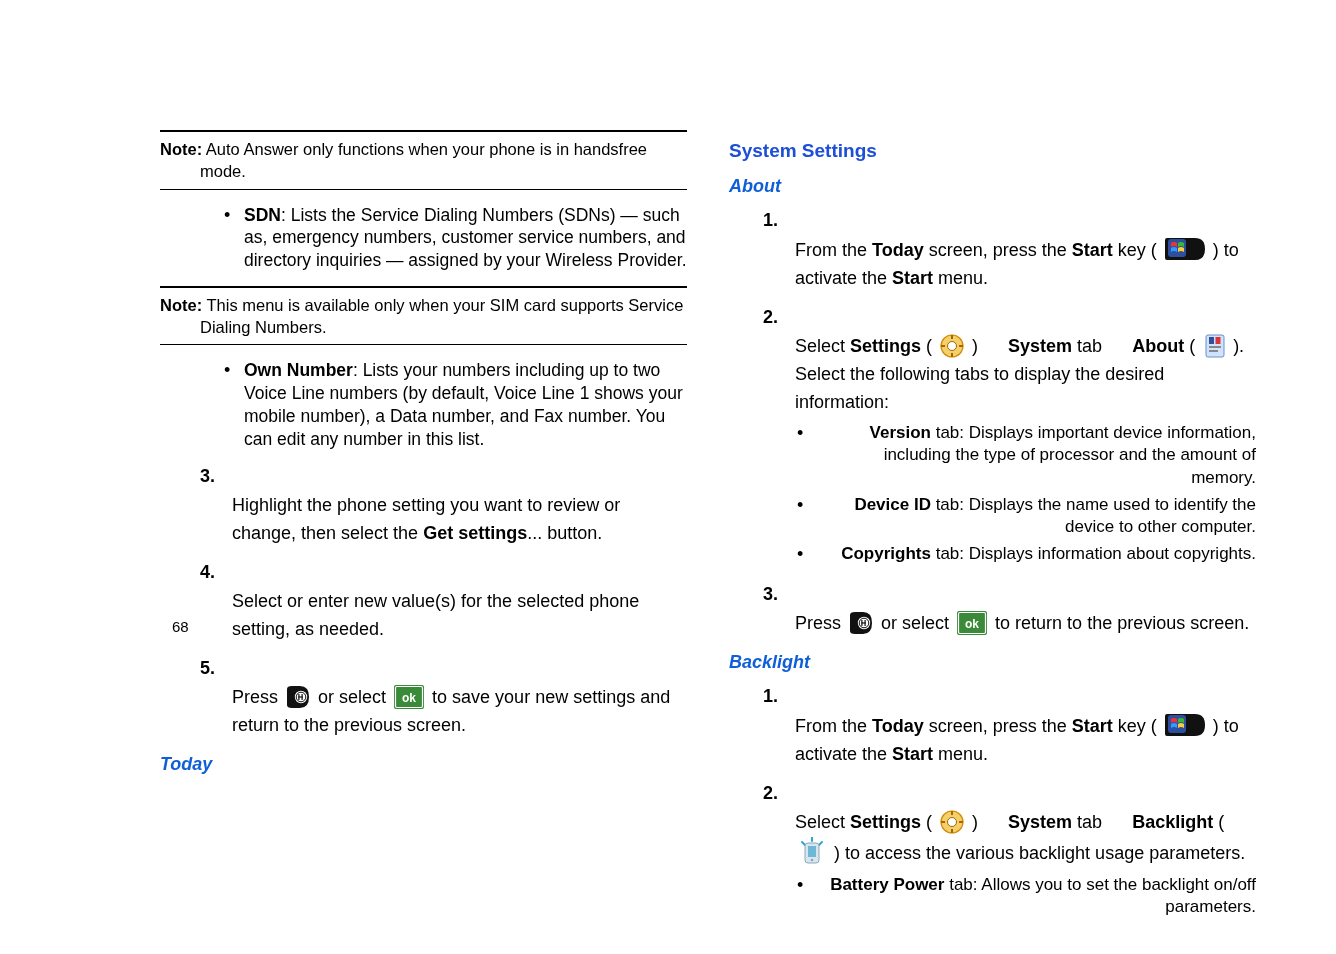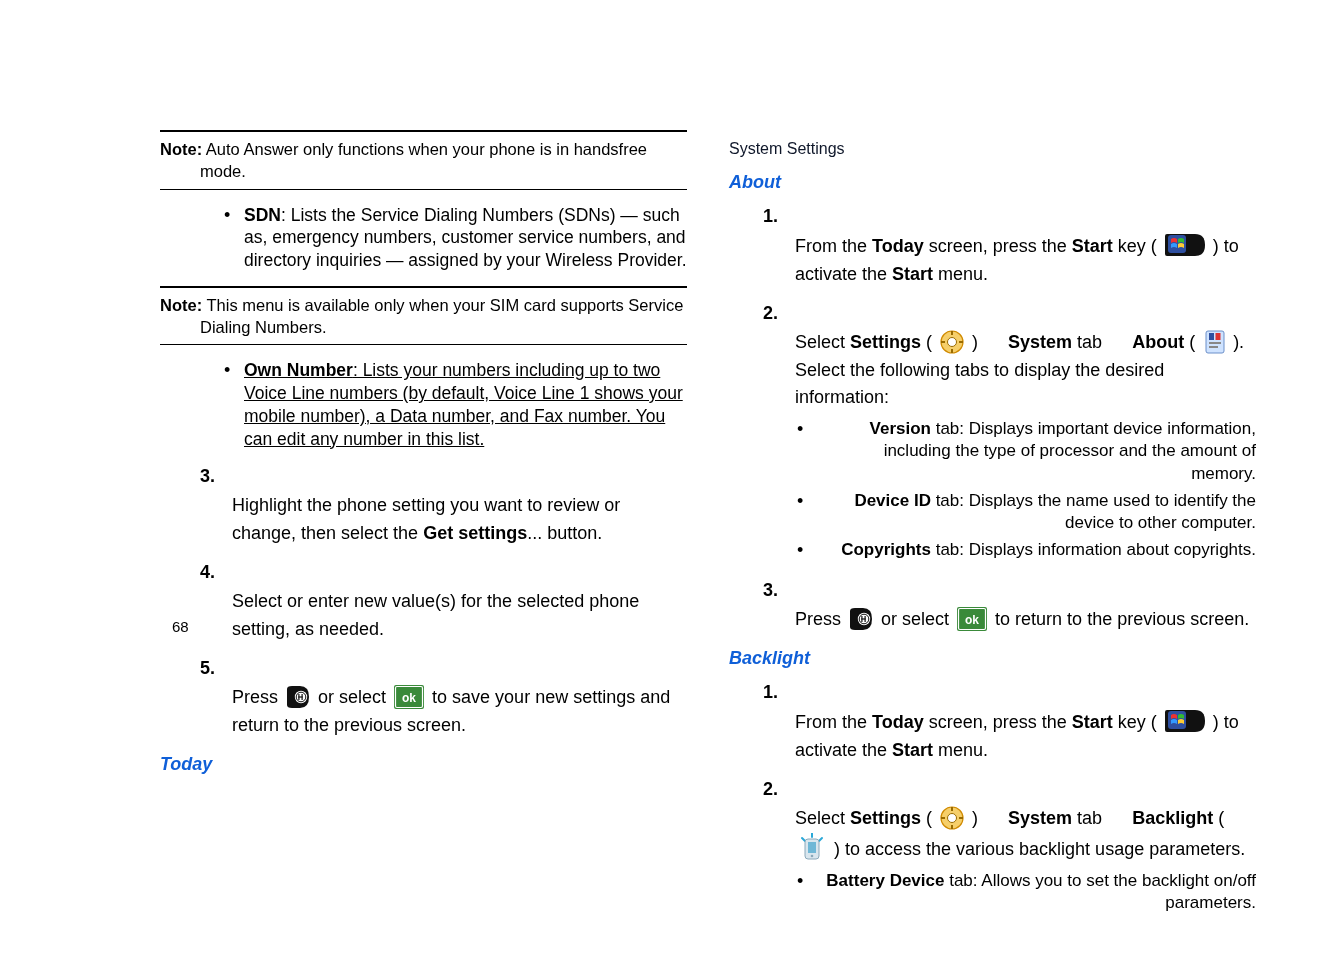--- a/index.html
+++ b/index.html
@@ -72,23 +72,23 @@
   .ol-num {
     flex: 0 0 32px;
     font-weight: bold;
   }
   .ol-body {
     flex: 1;
     line-height: 1.55;
     margin-top: 28px;
   }
   .h-blue-lg {
-    color: #0f172a;
-    font-weight: normal;
-    font-size: 16px;
+    color: #1d4ed8;
+    font-weight: bold;
+    font-size: 19px;
     margin: 8px 0 8px 0;
   }
   .h-blue-sec {
     color: #0f5fd8;
     font-weight: bold;
     font-style: italic;
     font-size: 18px;
     margin: 10px 0 6px 0;
   }
   .para {
@@ -128,21 +128,21 @@
     position: absolute;
     left: 2px;
     top: 0;
     font-size: 18px;
     font-family: Arial, sans-serif;
   }
 
   .right-ol .ol-item { margin-left: 34px; }
   .right-ol .ol-body .subs { margin-top: 6px; }
 
-  .gap-top-sm { margin-top: 0; text-decoration: underline; }
+  .gap-top-sm { margin-top: 0; }
   .gap-top-md { margin-top: 12px; }
 </style>
 </head>
 <body>
 
 <svg width="0" height="0" style="position:absolute">
   <defs>
     <g id="ico-ok-key">
 
       <path d="M1 4 Q1 1 6 1 L14 1 Q23 1 23 12 Q23 23 14 23 L6 23 Q1 23 1 20 Z" fill="#111"></path>
@@ -316,21 +316,21 @@
     <div class="ol-item">
       <div class="ol-num">2.</div>
       <div class="ol-body">
         <span>Select </span><span class="b">Settings</span><span> ( </span><span class="icon"><svg width="24" height="24">
               <use href="#ico-settings"></use>
             </svg></span><span style="white-space:pre;"> )      </span><span class="b">System</span><span style="white-space:pre;"> tab      </span><span class="b">Backlight</span><span> ( </span><span class="icon"><svg width="28" height="28">
               <use href="#ico-backlight"></use>
             </svg></span><span> ) to access the various backlight usage parameters.</span>
 
         <div class="subs">
-          <div class="sub-bullet"><span class="b">Battery Device</span><span> tab: Allows you to set the backlight on/off parameters.</span></div>
+          <div class="sub-bullet"><span class="b">Battery Power</span><span> tab: Allows you to set the backlight on/off parameters.</span></div>
         </div>
       </div>
     </div>
 
   </div>
 
   <div class="page-num">68</div>
 </div>
 
 </body></html>

